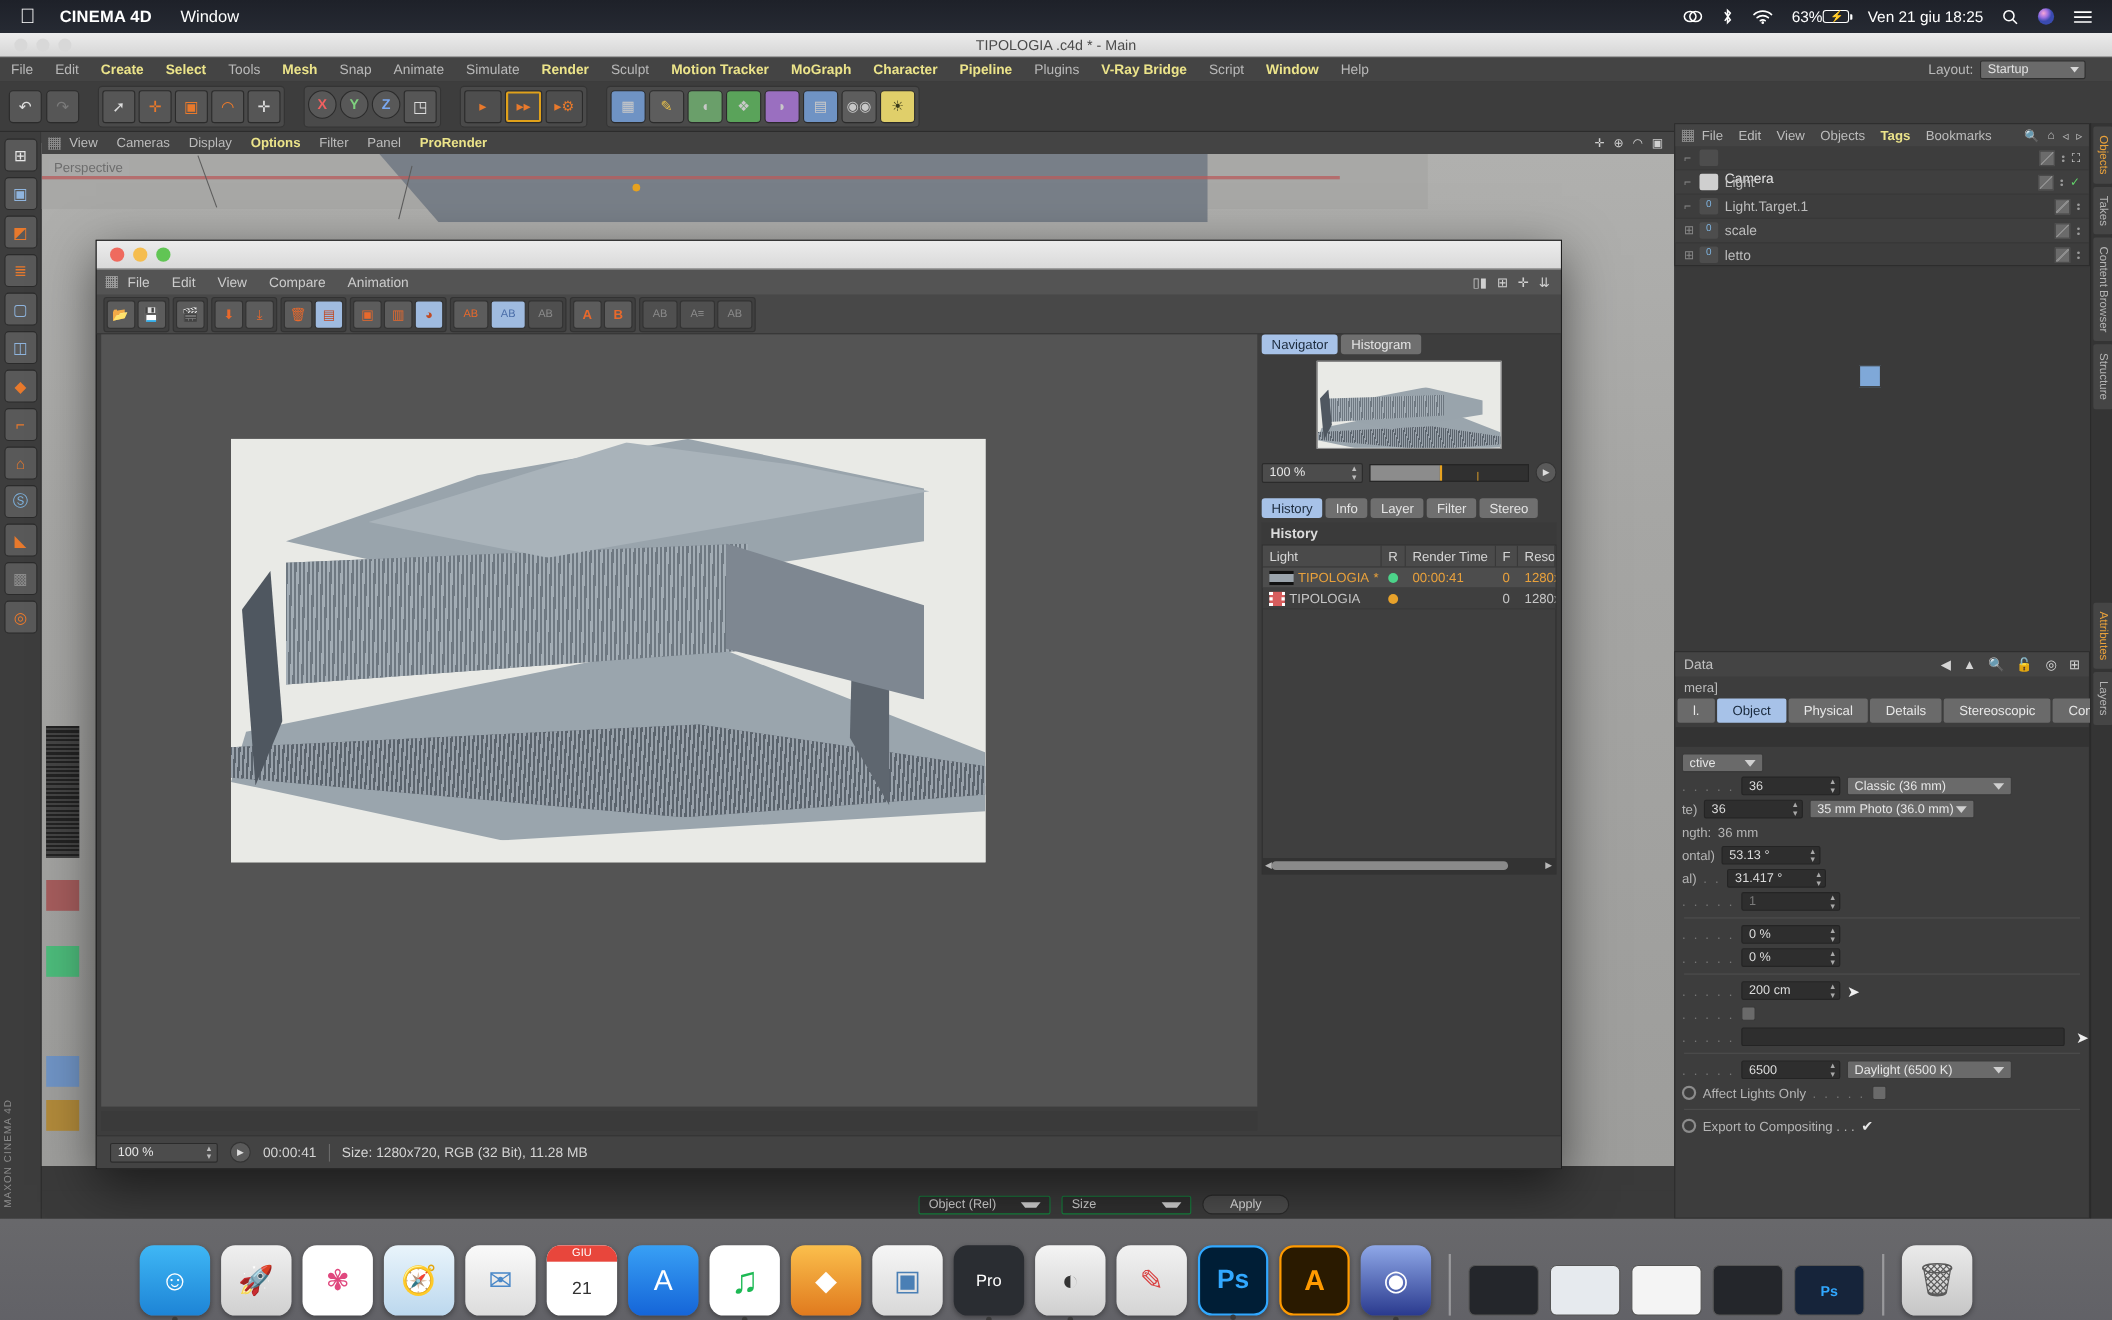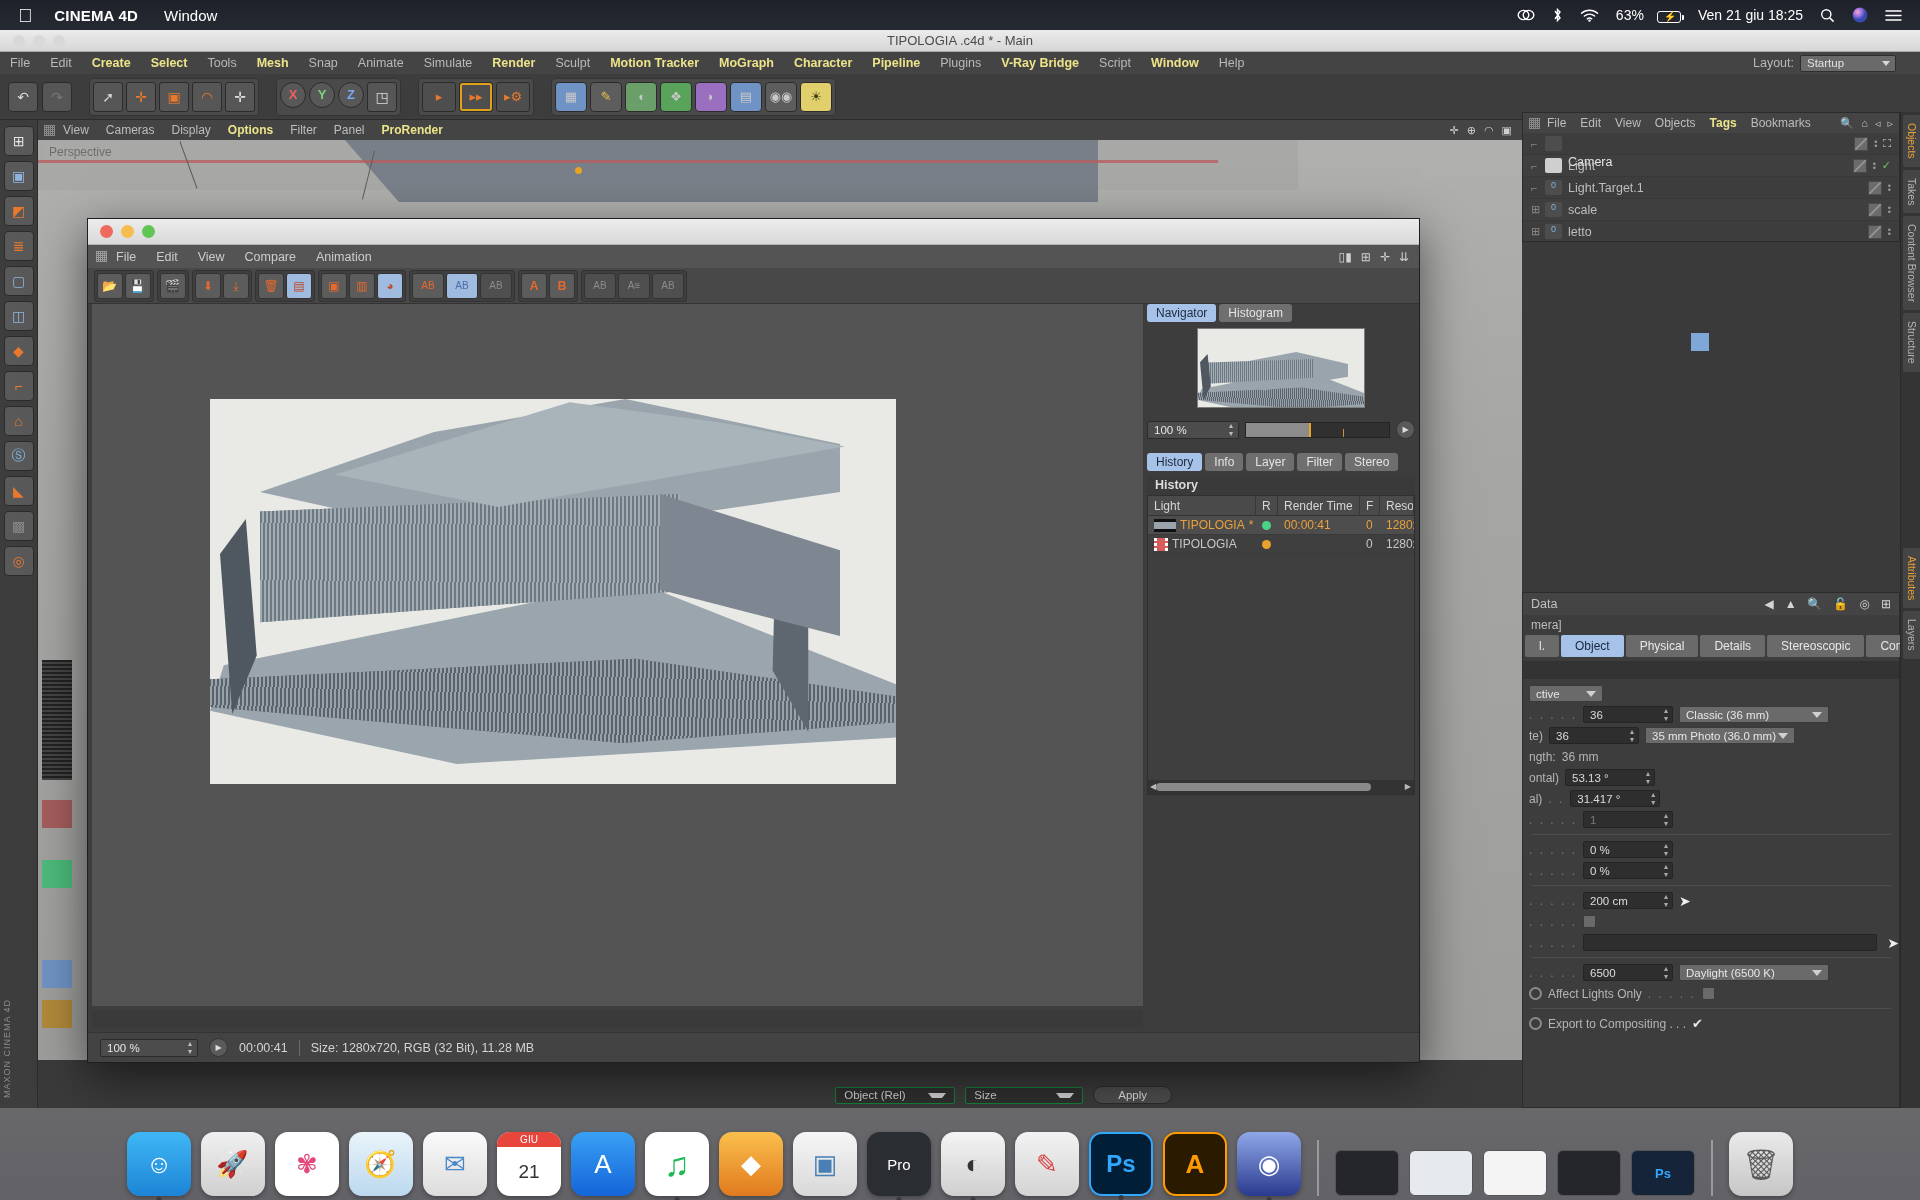--- a/index.html
+++ b/index.html
@@ -11,21 +11,21 @@
     position:absolute; top:0; left:0; width:1920px; height:30px;
     background:linear-gradient(180deg,#1e2129,#262a33);
     display:flex; align-items:center; color:#fff;
   }
   .mb-left{ display:flex; align-items:center; gap:0; padding-left:18px; }
   .mb-apple{ font-size:19px; line-height:1; margin-right:22px; }
   .mb-app{ font-weight:bold; font-size:15px; margin-right:26px; letter-spacing:.2px; }
   .mb-item{ font-size:15px; margin-right:22px; }
   .mb-right{ margin-left:auto; display:flex; align-items:center; gap:17px; padding-right:18px; font-size:14px; }
   .mb-right .ic{ display:inline-flex; align-items:center; }
-  .mb-batt{ display:flex; align-items:flex-end; gap:13px; }
+  .mb-batt{ display:flex; align-items:center; gap:0; }
   .battbox{ width:24px;height:12px;border:1.5px solid #fff;border-radius:3px;position:relative;display:inline-block;}
   .battbox:after{content:"";position:absolute;right:-4px;top:3px;width:2px;height:5px;background:#fff;border-radius:0 1px 1px 0;}
   .battbolt{position:absolute;left:6px;top:-1px;font-size:10px;color:#fff;}
 
   
   #c4d{ position:absolute; top:30px; left:0; width:1920px; height:1078px; background:#3a3a3a; }
   .titlebar{
     height:22px; background:linear-gradient(180deg,#ececec,#d6d6d6);
     border-bottom:1px solid #aaa; display:flex; align-items:center; position:relative;
   }
@@ -869,21 +869,21 @@
 
 <div id="dock">
   <div class="dockinner">
     <div class="dicon dock-run" style="background:linear-gradient(180deg,#3fb7f5,#1d84d6);">☺</div>
     <div class="dicon" style="background:linear-gradient(180deg,#f0f0f0,#d0d0d0);color:#666">🚀</div>
     <div class="dicon" style="background:#fff;color:#e0487e">✾</div>
     <div class="dicon" style="background:linear-gradient(180deg,#e9f4fb,#bcd8ee);color:#d84a4a">🧭</div>
     <div class="dicon" style="background:linear-gradient(180deg,#fafafa,#dcdcdc);color:#4a88c8">✉</div>
     <div class="dicon" style="background:#fff;flex-direction:column;padding:0;overflow:hidden;">
       <div style="background:#e8463c;color:#fff;font-size:10px;width:100%;text-align:center;padding:2px 0">GIU</div>
-      <div style="color:#333;font-size:19px;flex:1;display:flex;align-items:center;justify-content:center;">21</div>
+      <div style="color:#333;font-size:16px;flex:1;display:flex;align-items:center;justify-content:center;">21</div>
     </div>
     <div class="dicon" style="background:linear-gradient(180deg,#38a0f5,#1565d8);">A</div>
     <div class="dicon dock-run" style="background:#fff;color:#1db954;font-size:34px">♫</div>
     <div class="dicon" style="background:linear-gradient(180deg,#fbbf4c,#e07a1e);">◆</div>
     <div class="dicon" style="background:linear-gradient(180deg,#f6f6f6,#d8d8d8);color:#4a7fb5">▣</div>
     <div class="dicon dock-run" style="background:#2a2d32;font-size:15px;">Pro</div>
     <div class="dicon dock-run" style="background:linear-gradient(180deg,#f4f4f4,#cfcfcf);color:#333">◐</div>
     <div class="dicon" style="background:linear-gradient(180deg,#f2f2f2,#d4d4d4);color:#d94141">✎</div>
     <div class="dicon dock-run" style="background:#001e36;color:#31a8ff;font-weight:bold;font-size:24px;border:2px solid #31a8ff;">Ps</div>
     <div class="dicon" style="background:#2a1a00;color:#ff9a00;font-weight:bold;font-size:26px;border:2px solid #ff9a00;">A</div>

